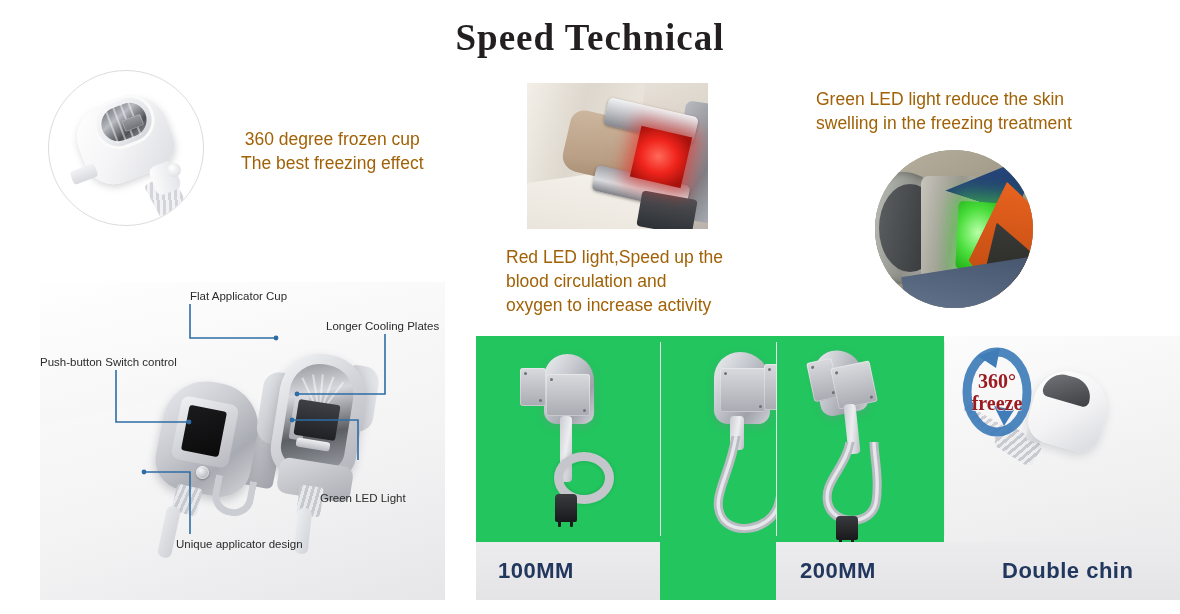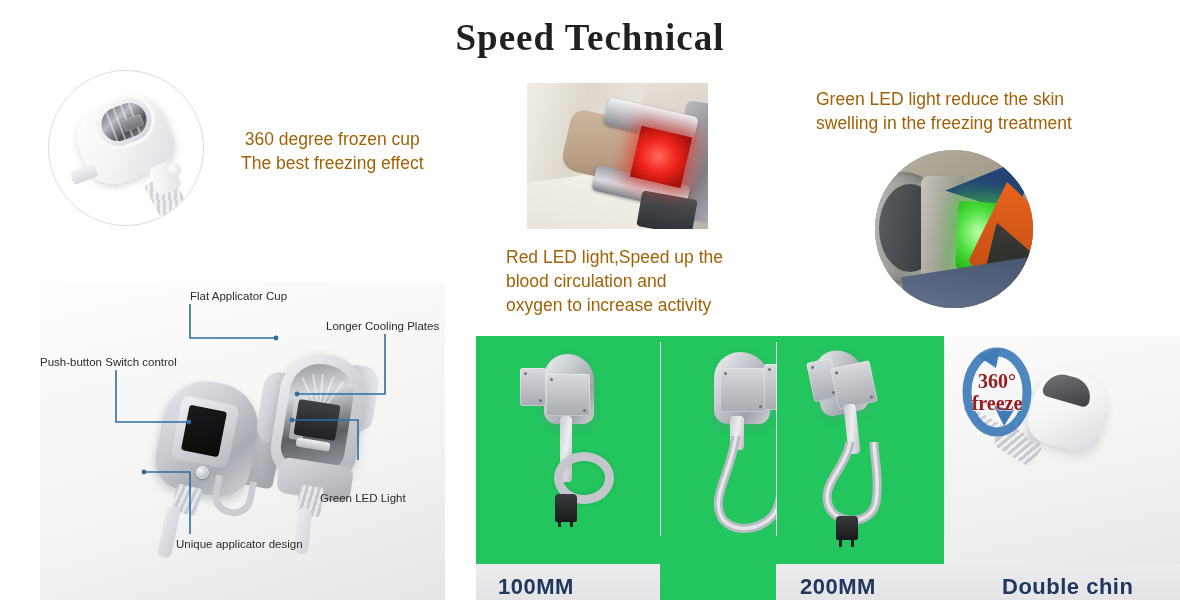--- a/index.html
+++ b/index.html
@@ -370,23 +370,23 @@
   #product-strip {
     position:absolute; left:476px; top:336px; width:704px; height:264px;
   }
   .prod-cell {
     position:absolute; top:0; height:264px; background:#22c55e; overflow:hidden;
   }
   .prod-divider {
     position:absolute; top:6px; width:1px; height:194px; background:#e9e9ea;
   }
   .prod-labelbar {
-    position:absolute; bottom:0; height:36px; left:0; right:0;
+    position:absolute; bottom:0; height:58px; left:0; right:0;
     background: linear-gradient(#ececee,#e4e4e6);
-    display:flex; align-items:flex-end;
+    display:flex; align-items:center;
   }
   .prod-label {
     font-family:"Liberation Sans", sans-serif;
     font-weight:bold; font-size:22px; color:#22375e;
     letter-spacing:.5px;
   }
 
   
   .ph { position:absolute; }
   .ph-head {

